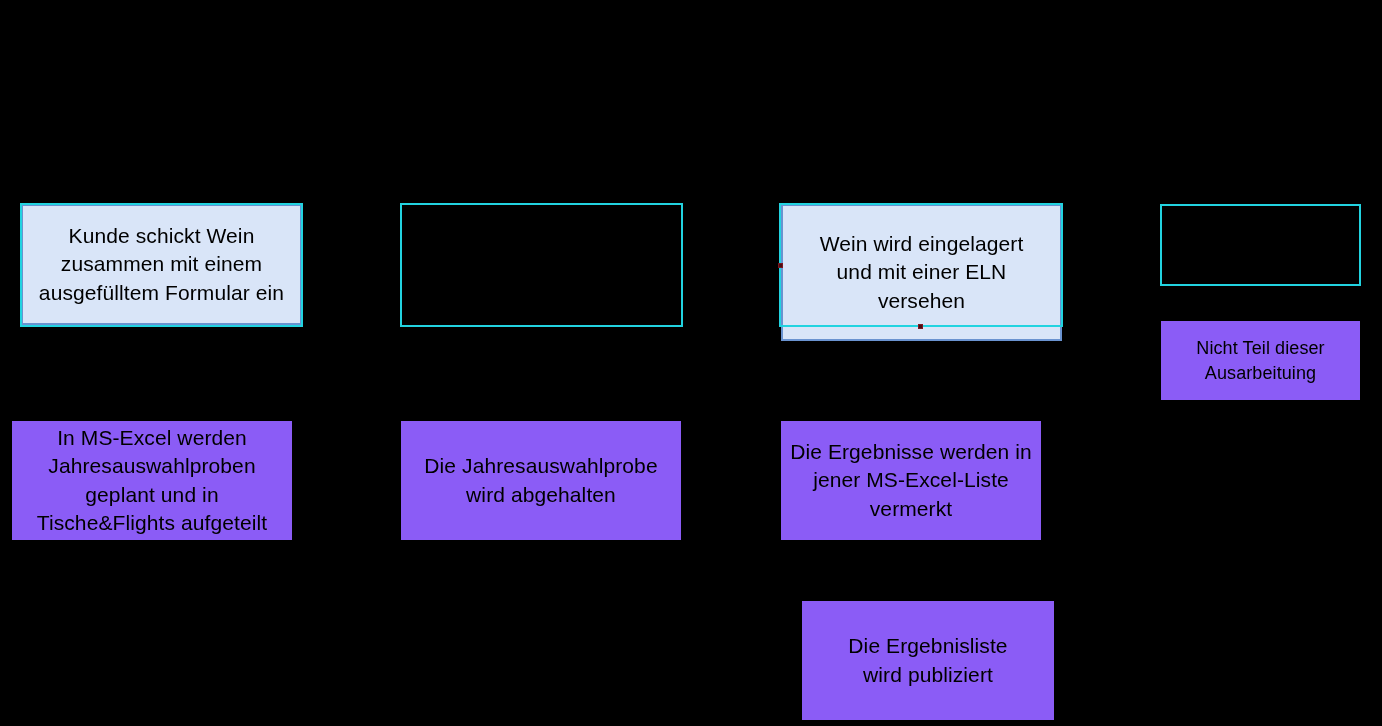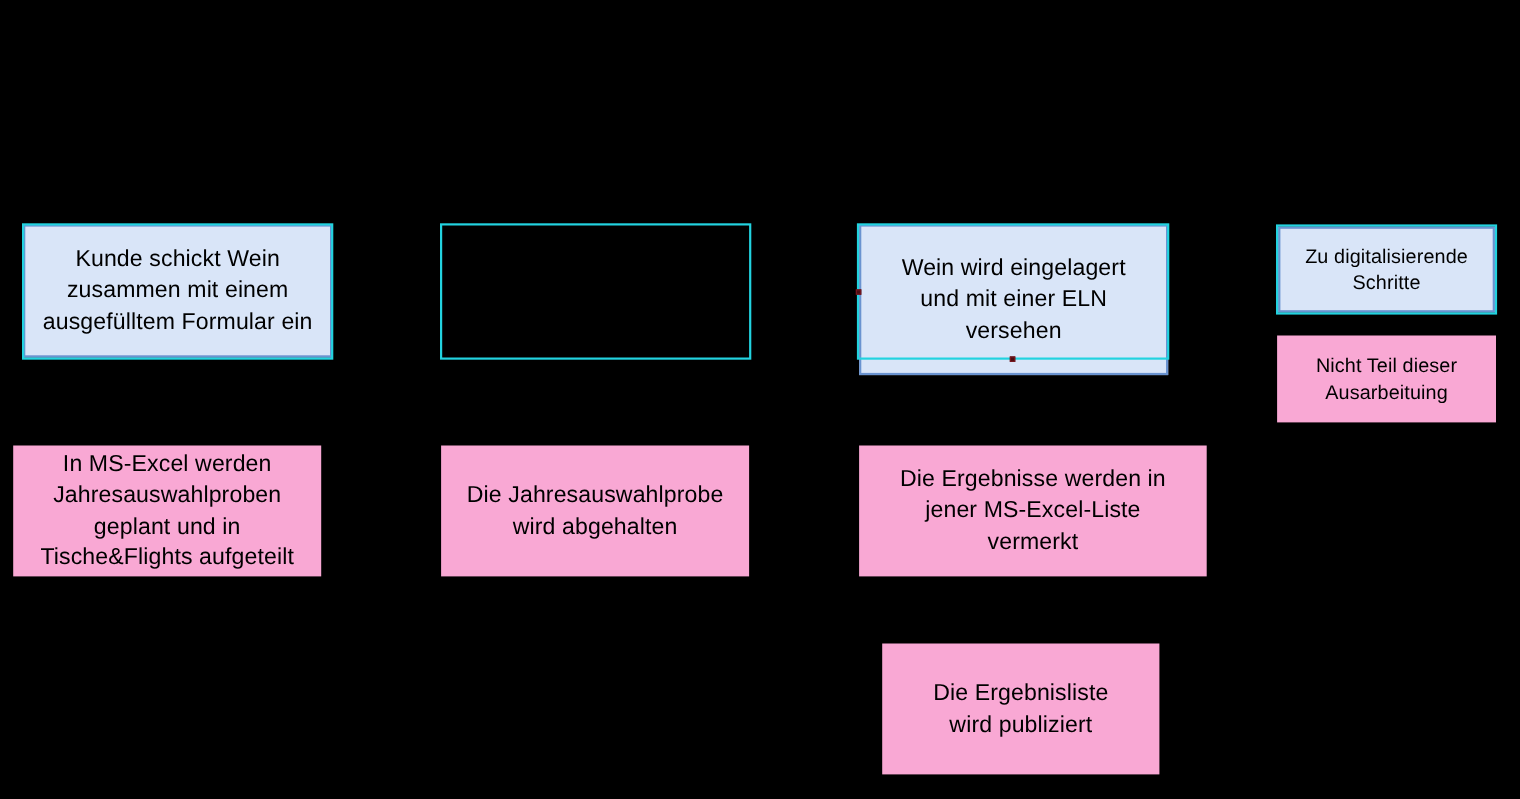--- a/index.html
+++ b/index.html
@@ -41,22 +41,23 @@
     width: 100%;
     white-space: pre-line;
   }
   
   .node.blue {
     background: #d9e5f8;
     border: 2px solid #6a93d0;
   }
   
   .node.white {
-    background: #f9a8d4;
+    background: #8b5cf6;
     border: none;
+    margin-top: 16px;
   }
   
   .node.overflow .label {
     overflow: visible;
     width: 280px;
   }
   
   .sel-outline {
     position: absolute;
     box-sizing: border-box;
@@ -103,35 +104,31 @@
 Jahresauswahlproben
 geplant und in
 Tische&amp;Flights aufgeteilt</span>
   </div>
 
   <div class="node white" style="left:401px; top:405px; width:280px; height:119px;text-align:center;">
     <span class="label">Die Jahresauswahlprobe
 wird abgehalten</span>
   </div>
 
-  <div class="node white overflow" style="left:781px; top:405px; width:316px; height:119px;">
+  <div class="node white overflow" style="left:781px; top:405px; width:260px; height:119px;">
     <span class="label">Die Ergebnisse werden in
 jener MS-Excel-Liste
 vermerkt</span>
   </div>
 
   <div class="node white" style="left:802px; top:585px; width:252px; height:119px;align-items:center;">
     <span class="label">Die Ergebnisliste
 wird publiziert</span>
   </div>
 
-  <div class="node blue legend-note" style="left:1162px; top:206px; width:197px; height:78px; font-size:18px;">
-    <span class="label">Zu digitalisierende
-Schritte</span>
-  </div>
   <div class="sel-outline" style="left:1160px; top:204px; width:201px; height:82px;"></div>
 
   <div class="node white legend-note" style="left:1161px; top:305px; width:199px; height:79px; font-size:18px;">
     <span class="label">Nicht Teil dieser
 Ausarbeituing</span>
   </div>
 
 </div>
 
 </body></html>

